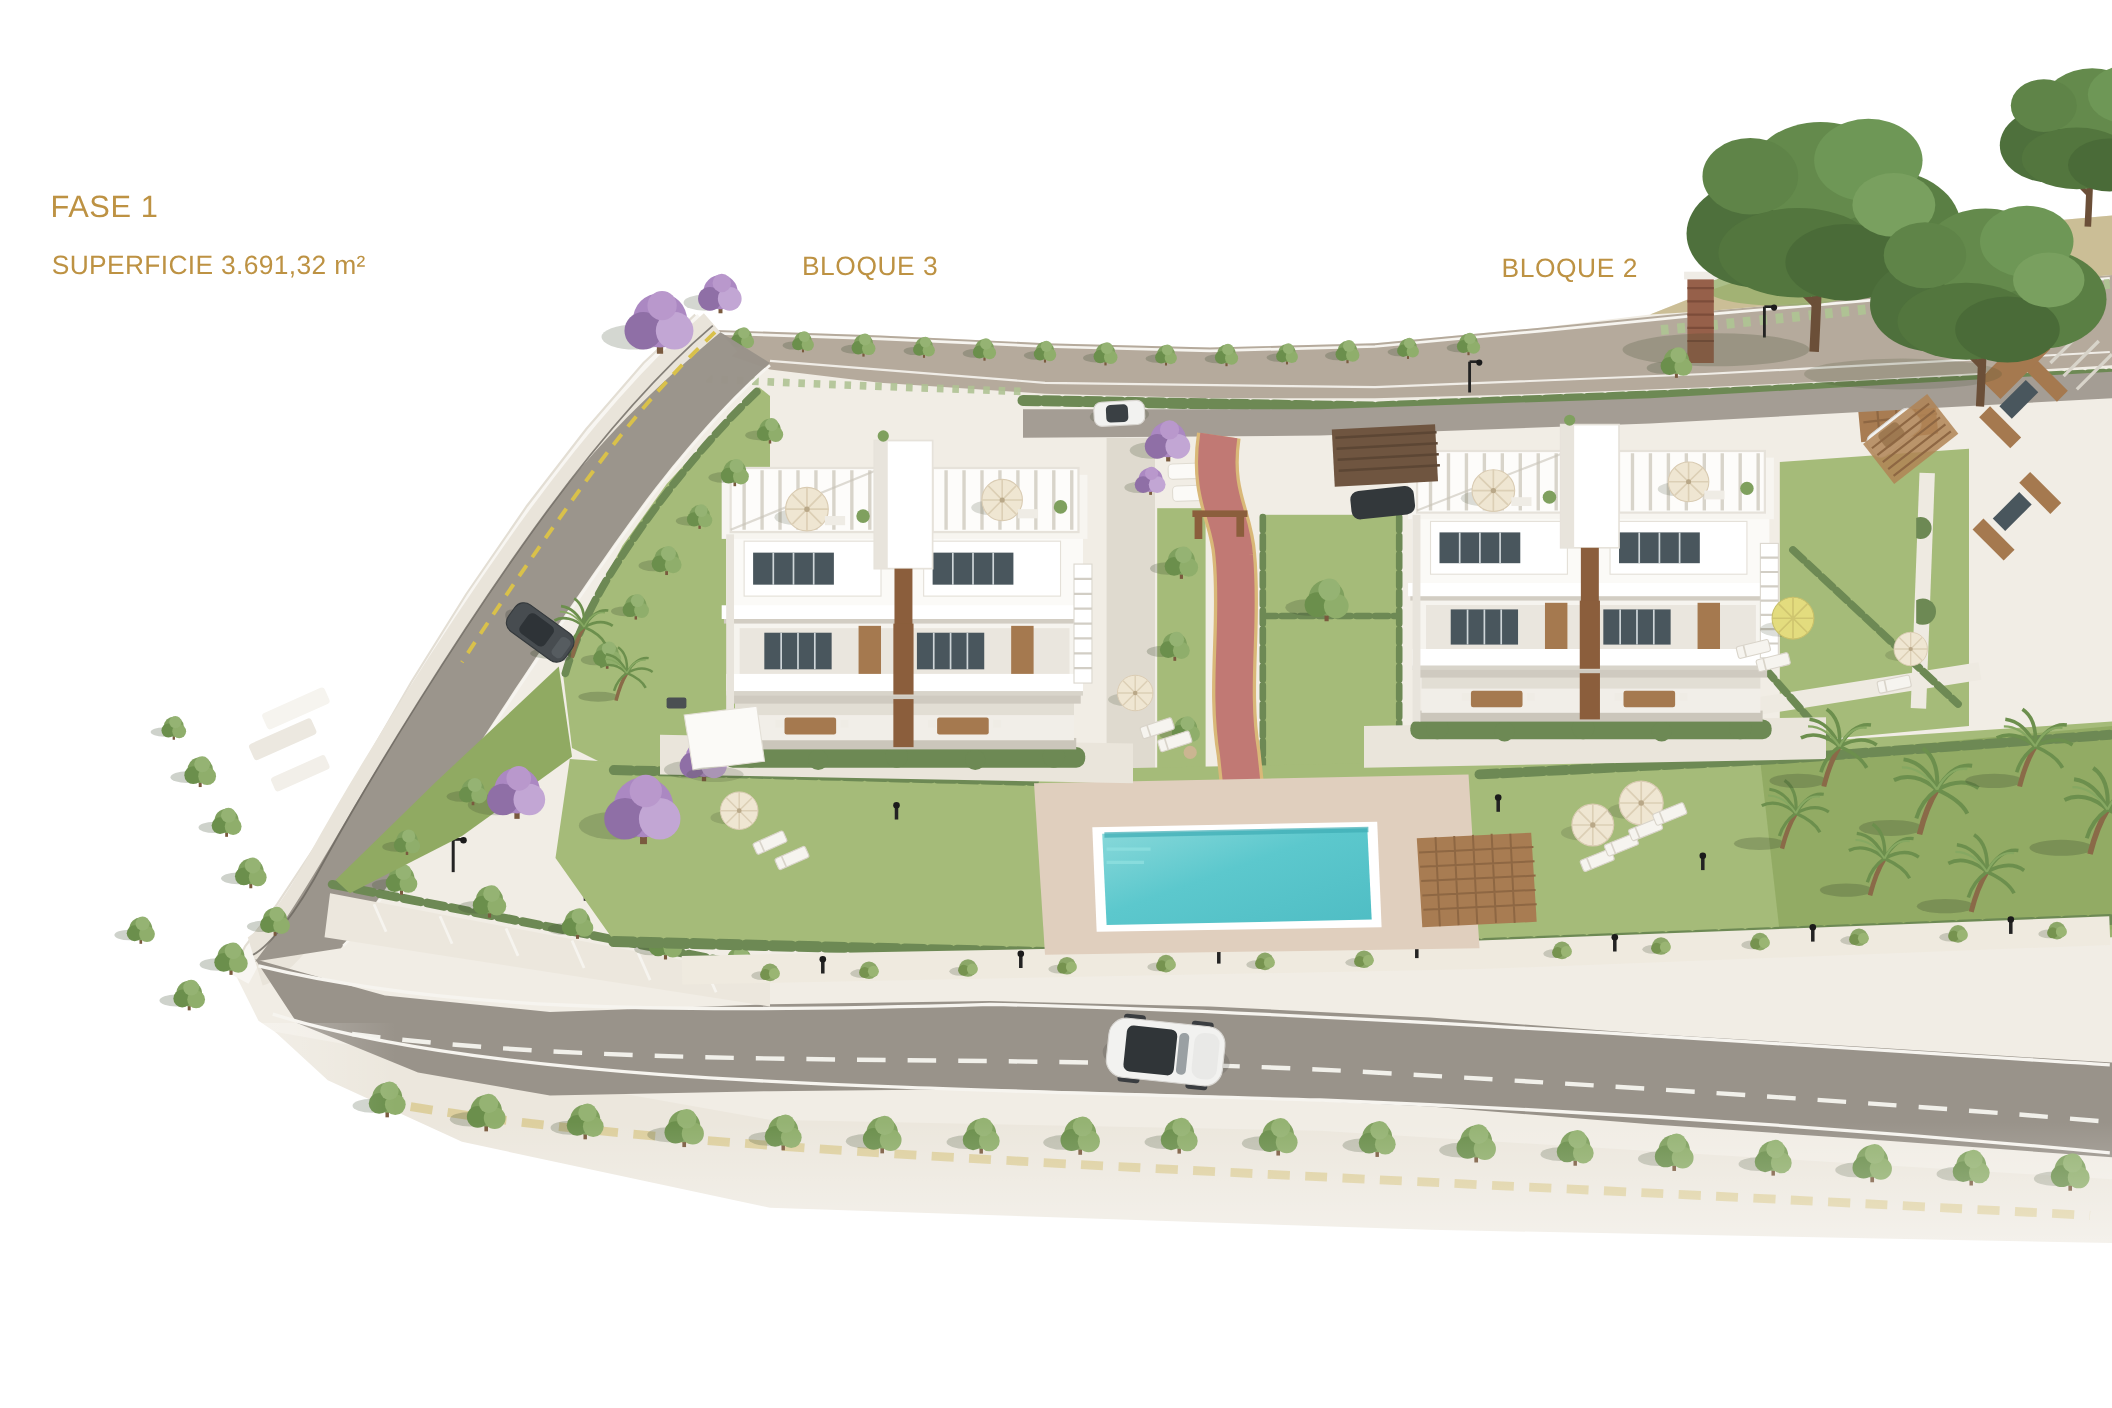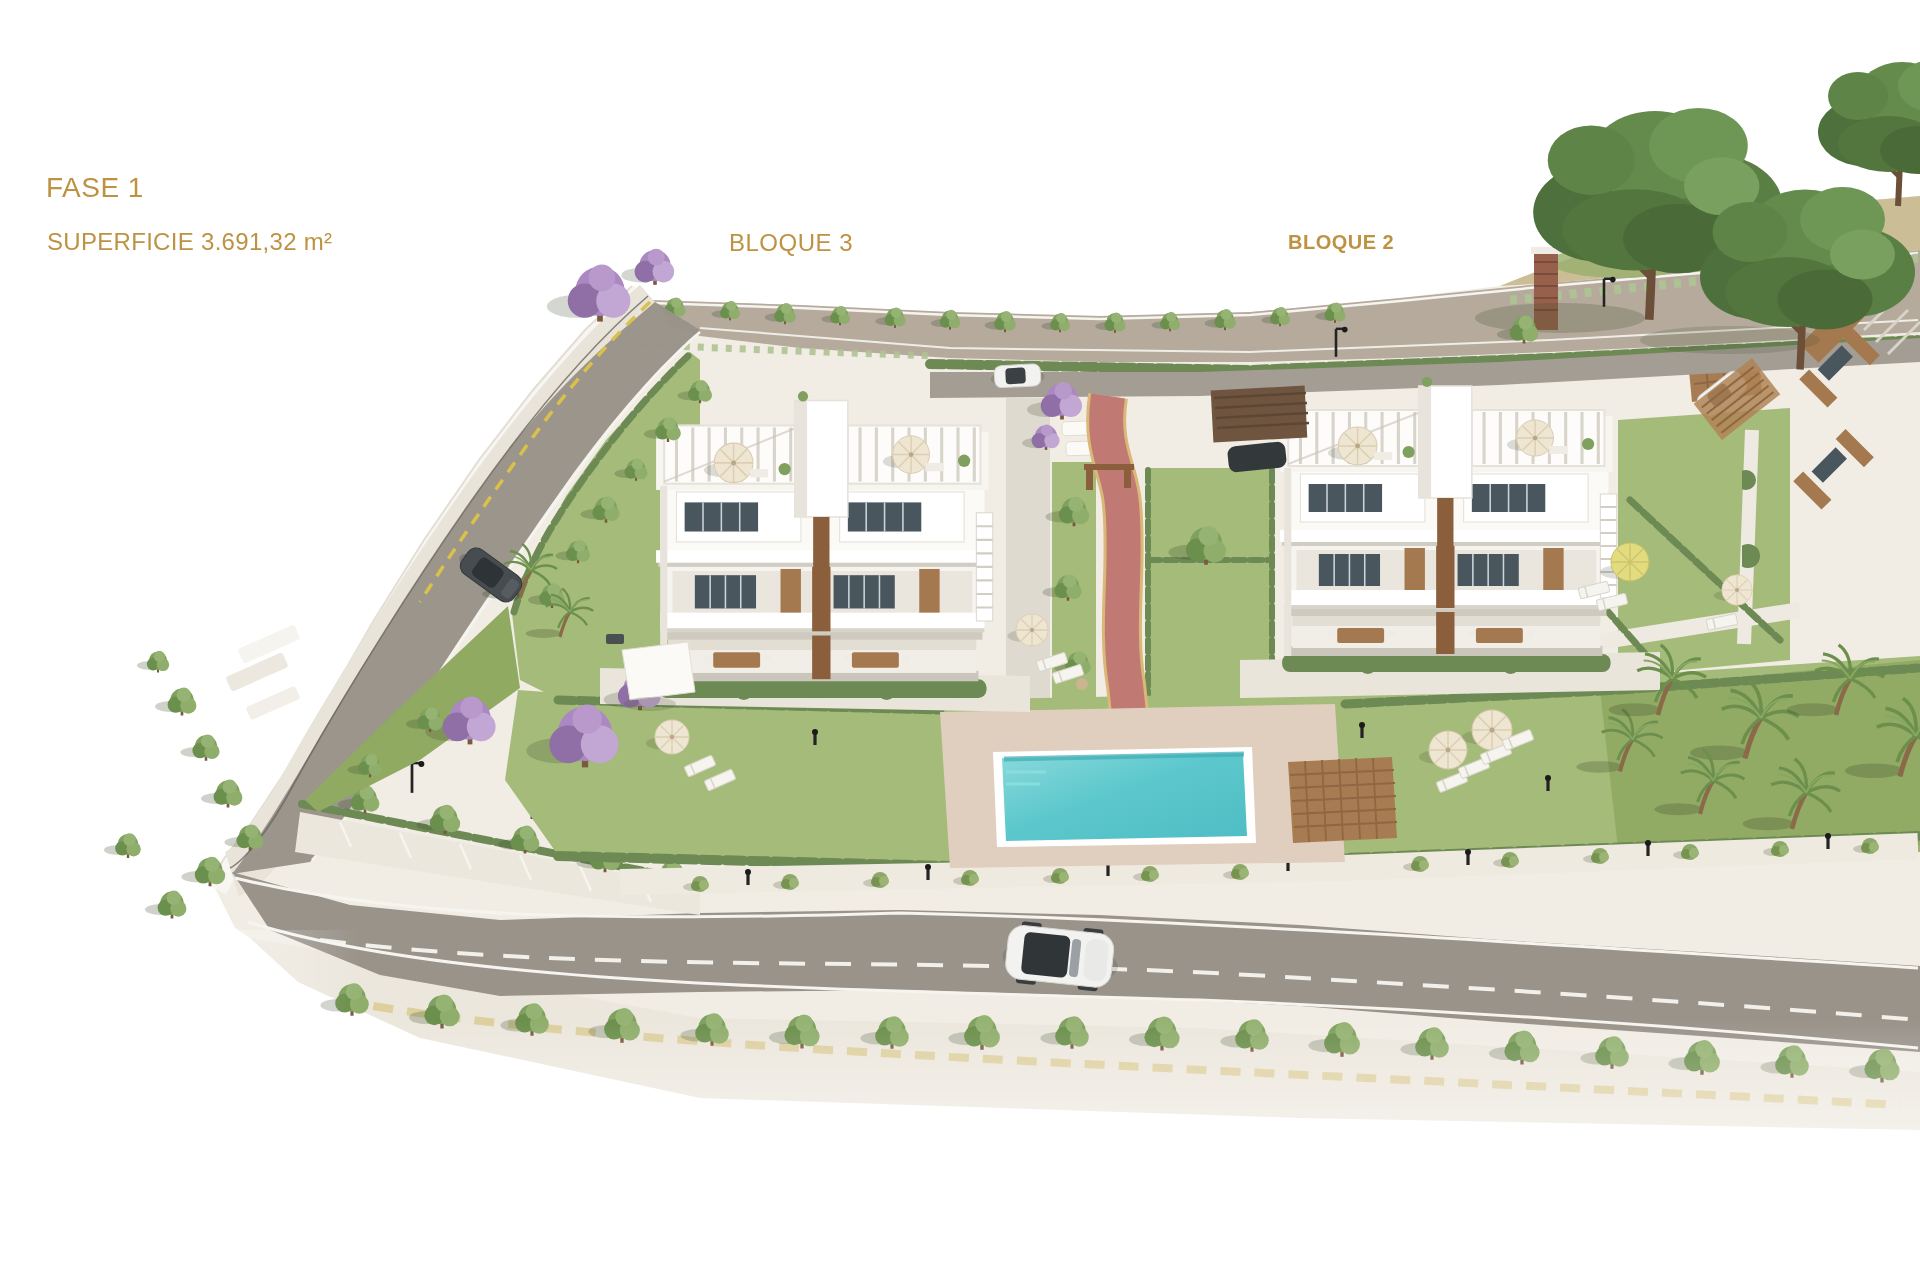--- a/index.html
+++ b/index.html
@@ -3,21 +3,21 @@
 <meta charset="utf-8">
 <style>
   html,body{margin:0;padding:0;background:#ffffff;}
   .stage{position:relative;width:1920px;height:1280px;overflow:hidden;background:#ffffff;
          font-family:"Liberation Sans","DejaVu Sans",sans-serif;}
   .stage svg{position:absolute;left:0;top:0;display:block;}
   .lbl{position:absolute;color:var(--accent-text,#bd9243);white-space:nowrap;}
   .lbl-fase{left:46px;top:172px;font-size:28px;letter-spacing:.5px;}
   .lbl-sup{left:47px;top:216px;font-size:24px;letter-spacing:.3px;margin-top:12px;}
   .lbl-b1{left:729px;top:229px;font-size:24px;letter-spacing:.5px;}
-  .lbl-b2{left:1288px;top:231px;font-size:20px;letter-spacing:.5px;font-weight:bold;}
+  .lbl-b2{left:1365px;top:231px;font-size:24px;letter-spacing:.5px;}
   .road{fill:var(--road,#99938a)} .roadT{fill:var(--road-top,#b5aa9c)} .roadI{fill:var(--road-inner,#a49d94)}
   .walk{fill:var(--sidewalk,#ece7dd)} .lawn{fill:var(--lawn,#a5bb79)} .lawnD{fill:var(--lawn-dark,#90aa62)}
   .hedge{fill:var(--hedge,#6d8954)} .hedgeL{stroke:var(--hedge,#6d8954);fill:none;stroke-linecap:round}
   .glass{fill:var(--glass,#49565d)} .woodA{fill:var(--wood-accent,#a5794f)} .woodD{fill:var(--wood-dark,#8b5e3c)}
   .whiteL{stroke:var(--line-white,#f6f4ef);fill:none} .treeFill{fill:var(--tree,#7fa05e)}
 </style>
 </head>
 <body>
 
 <div class="stage">

